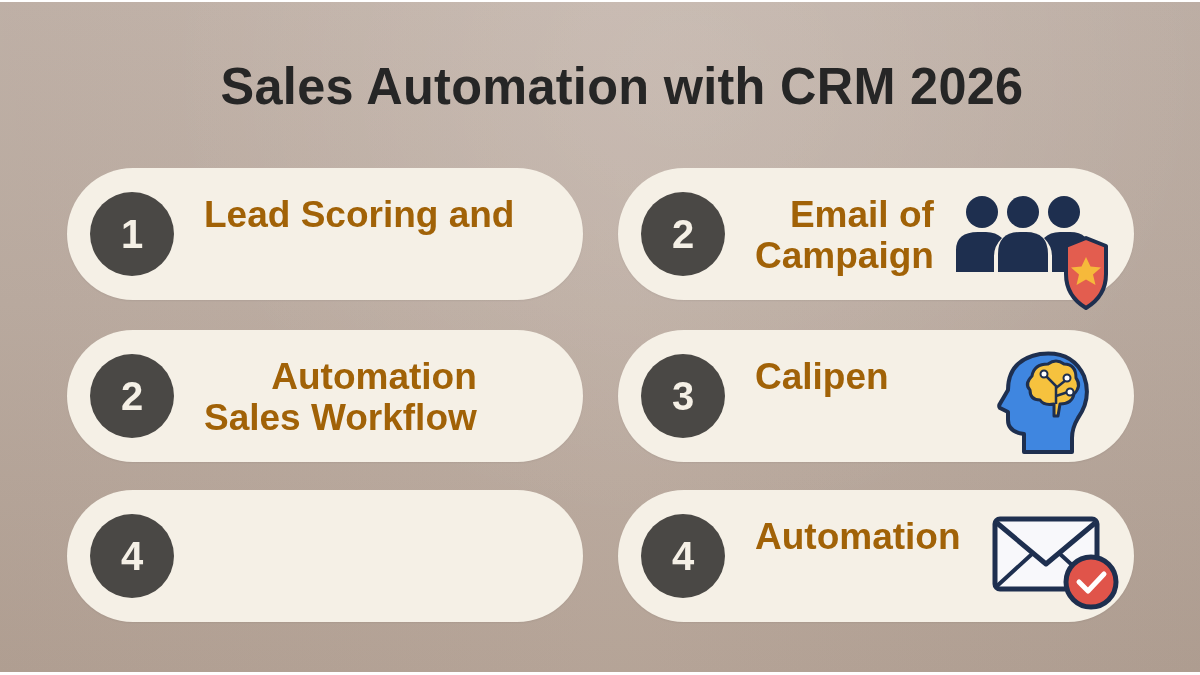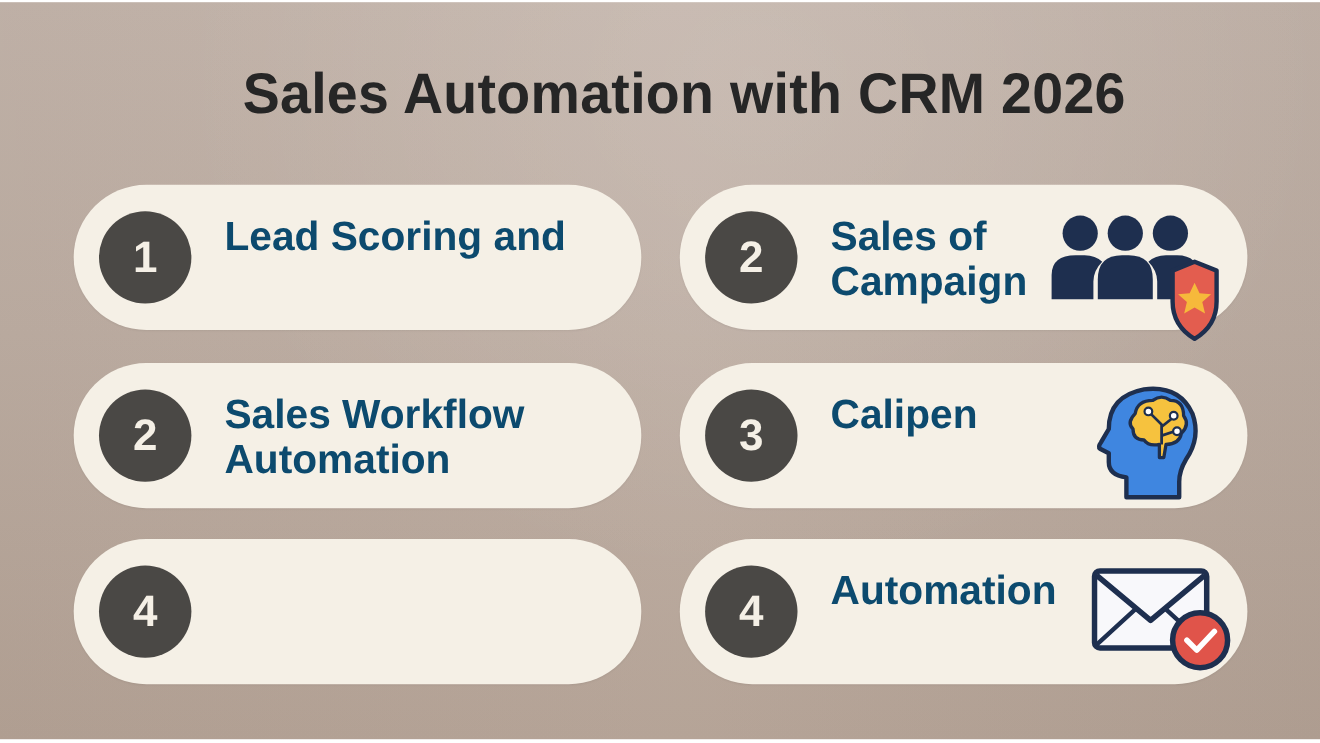--- a/index.html
+++ b/index.html
@@ -30,43 +30,44 @@
     box-shadow: 0 1px 2px rgba(0,0,0,0.06);
   }
   .badge {
     position: absolute; left: 23px; top: 24px; width: 84px; height: 84px;
     border-radius: 50%; background: #4a4845;
     color: #f5f0e6; font-weight: 700; font-size: 40px;
     display: flex; align-items: center; justify-content: center;
   }
   .label {
     position: absolute; left: 137px; top: 26px;
-    font-weight: 700; font-size: 37px; line-height: 41px; color: #0c4a6e;
+    font-weight: 700; font-size: 37px; line-height: 41px; color: #a16207;
     white-space: nowrap;
+    text-align: right;
   }
   .label span { display: block; }
   .icon { position: absolute; }
 </style>
 </head>
 <body>
 
 <div class="canvas">
   <div class="title">Sales Automation with CRM 2026</div>
 
   <div class="pill" style="left:67px; top:166px;">
     <div class="badge">1</div>
     <div class="label">
       <span>Lead Scoring and</span>
     </div>
   </div>
 
   <div class="pill" style="left:618px; top:166px;">
     <div class="badge">2</div>
     <div class="label">
-      <span>Sales of</span>
+      <span>Email of</span>
       <span>Campaign</span>
     </div>
     <svg class="icon" style="left:334px; top:26px;" width="170" height="120" viewBox="0 0 170 120">
       <g fill="#1e2f4f">
         <circle cx="30" cy="18" r="16"></circle>
         <circle cx="71" cy="18" r="16"></circle>
         <circle cx="112" cy="18" r="16"></circle>
         <path d="M4 78 V56 Q4 38 26 38 H34 Q44 38 50 44 Q42 52 42 62 V78 Z"></path>
         <path d="M46 78 V60 Q46 38 68 38 H74 Q96 38 96 60 V78 Z"></path>
         <path d="M92 44 Q98 38 108 38 H118 Q138 38 138 58 V78 H100 V62 Q100 52 92 44 Z"></path>
@@ -74,22 +75,22 @@
       <g>
         <path d="M114 52 L134 44 L154 52 V80 Q154 102 134 114 Q114 102 114 80 Z" fill="#e35d4f" stroke="#1e2f4f" stroke-width="4" stroke-linejoin="round"></path>
         <path d="M134 63 L138.5 72.5 L149 73.5 L141 80.5 L143.5 91 L134 85.5 L124.5 91 L127 80.5 L119 73.5 L129.5 72.5 Z" fill="#f6b93b"></path>
       </g>
     </svg>
   </div>
 
   <div class="pill" style="left:67px; top:328px;">
     <div class="badge">2</div>
     <div class="label">
+      <span>Automation</span>
       <span>Sales Workflow</span>
-      <span>Automation</span>
     </div>
   </div>
 
   <div class="pill" style="left:618px; top:328px;">
     <div class="badge">3</div>
     <div class="label">
       <span>Calipen</span>
     </div>
     <svg class="icon" style="left:376px; top:16px;" width="100" height="110" viewBox="0 0 100 110">
       <path d="M30 106 V88 Q14 86 14 74 V66 L6 62 Q4 60 7 56 L14 44 Q14 14 46 8 Q78 4 90 30 Q98 52 84 72 Q78 82 78 92 V106 Z" fill="#3f86e0" stroke="#1e2f4f" stroke-width="4" stroke-linejoin="round"></path>

